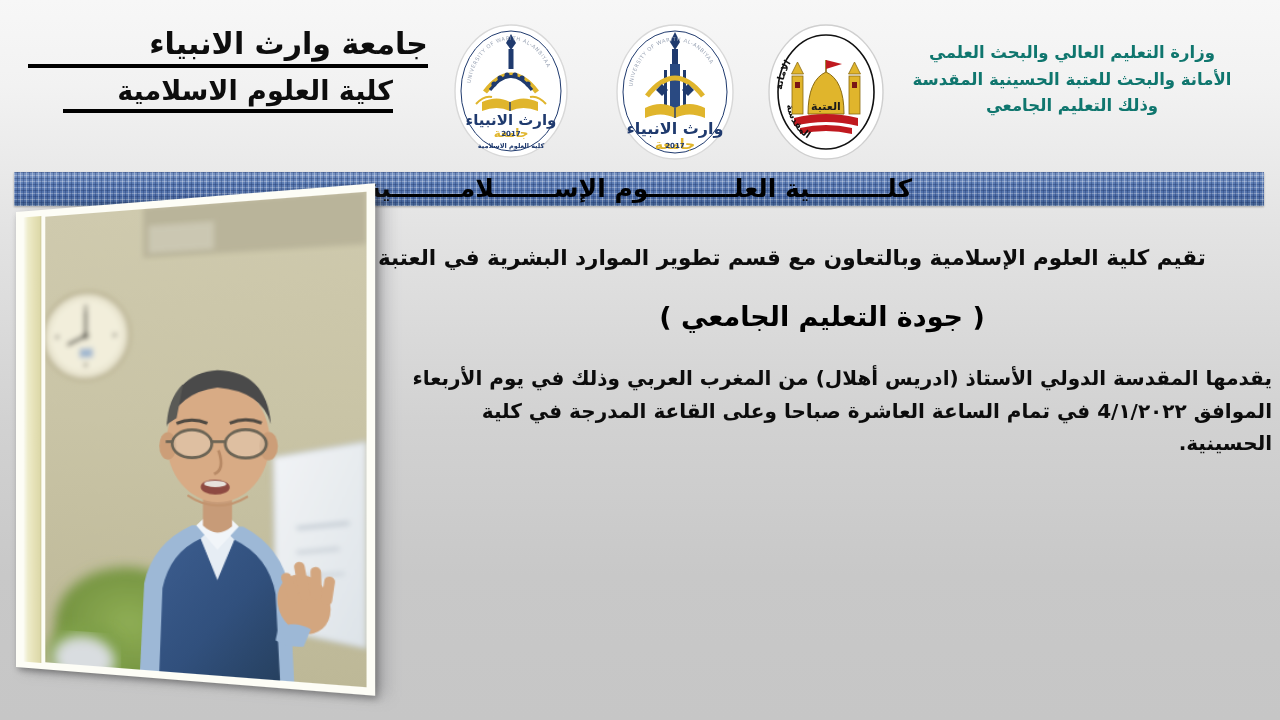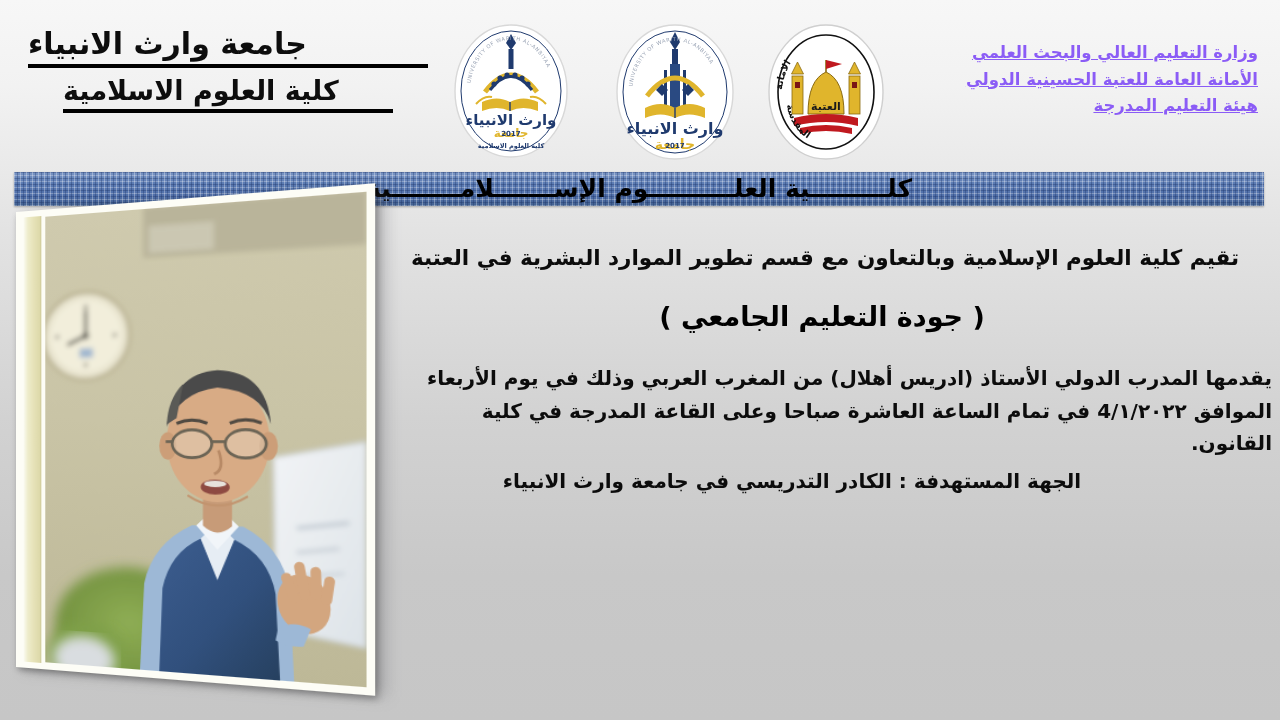--- a/index.html
+++ b/index.html
@@ -29,21 +29,21 @@
     left: 0;
     width: 1280px;
     height: 168px;
   }
 
   .uni-titles {
     position: absolute;
     left: 28px;
     top: 26px;
     width: 400px;
-    text-align: left;
+    text-align: right;
     direction: rtl;
   }
   .uni-line {
     font-family: "DejaVu Sans", sans-serif;
     font-weight: bold;
     color: #0d0d0d;
     font-size: 30px;
     line-height: 1.22;
     letter-spacing: 0px;
     border-bottom: 4px solid #000;
@@ -57,24 +57,23 @@
     width: 330px;
     margin-right: auto;
     margin-left: auto;
   }
 
   .ministry {
     position: absolute;
     right: 22px;
     top: 40px;
     width: 372px;
-    text-align: right;
+    text-align: center;
     direction: rtl;
-    color: #8b5cf6;
-    text-decoration: underline;
+    color: #0f766e;
   }
   .ministry div {
     font-family: "DejaVu Sans", sans-serif;
     font-weight: bold;
     font-size: 16.5px;
     line-height: 1.62;
     white-space: nowrap;
   }
 
   
@@ -195,21 +194,21 @@
   }
   .para-top {
     font-family: "DejaVu Sans", sans-serif;
     font-weight: bold;
     font-size: 21.5px;
     line-height: 1.63;
     padding-left: 6px;
   }
   .para-top .line1 { display: block; text-align: center; }
   .para-top .line2,
-  .para-top .line3 { display: block; text-align: center; }
+  .para-top .line3 { display: block; text-align: left; }
 
   .workshop-title {
     margin-top: 26px;
     text-align: center;
     font-family: "DejaVu Sans", sans-serif;
     font-weight: bold;
     font-size: 27px;
     color: #000000;
     letter-spacing: 0.3px;
   }
@@ -240,22 +239,22 @@
 
   <div class="header">
 
     <div class="uni-titles">
       <span class="uni-line">جامعة وارث الانبياء</span>
       <span class="uni-line second">كلية العلوم الاسلامية</span>
     </div>
 
     <div class="ministry">
       <div>وزارة التعليم العالي والبحث العلمي</div>
-      <div>الأمانة العامة للعتبة الحسينية الدولي</div>
-      <div>هيئة التعليم المدرجة</div>
+      <div>الأمانة والبحث للعتبة الحسينية المقدسة</div>
+      <div>وذلك التعليم الجامعي</div>
     </div>
 
     <div class="logos">
 
       <div class="logo logo-1">
         <svg viewBox="0 0 118 138" xmlns="http://www.w3.org/2000/svg">
           <ellipse cx="59" cy="69" rx="56" ry="66" fill="#ffffff" stroke="#d8d8d8" stroke-width="1.4"></ellipse>
           <ellipse cx="59" cy="69" rx="50" ry="60" fill="none" stroke="#1f3a6e" stroke-width="1"></ellipse>
 
           <path d="M59 12 l5 9 -5 7 -5 -7 z" fill="#1f3a6e"></path>
@@ -473,21 +472,20 @@
 
   <div class="content">
 
     <div class="para-top">
       <span class="line2">تقيم كلية العلوم الإسلامية وبالتعاون مع قسم تطوير الموارد البشرية في العتبة</span>
     </div>
 
     <div class="workshop-title">( جودة التعليم الجامعي )</div>
 
     <div class="para-bottom">
-      <span>يقدمها المدرب الدولي الأستاذ (ادريس أهلال) من المغرب العربي وذلك في يوم الأربعاء</span>
+      <span>يقدمها المقدسة الدولي الأستاذ (ادريس أهلال) من المغرب العربي وذلك في يوم الأربعاء</span>
       <span>الموافق 4/١/٢٠٢٢ في تمام الساعة العاشرة صباحا وعلى القاعة المدرجة في كلية</span>
-      <span>القانون.</span>
-    </div>
-
-    <div class="target-line">الجهة المستهدفة : الكادر التدريسي في جامعة وارث الانبياء</div>
+      <span>الحسينية.</span>
+    </div>
+
   </div>
 
 </div>
 
 </body></html>

